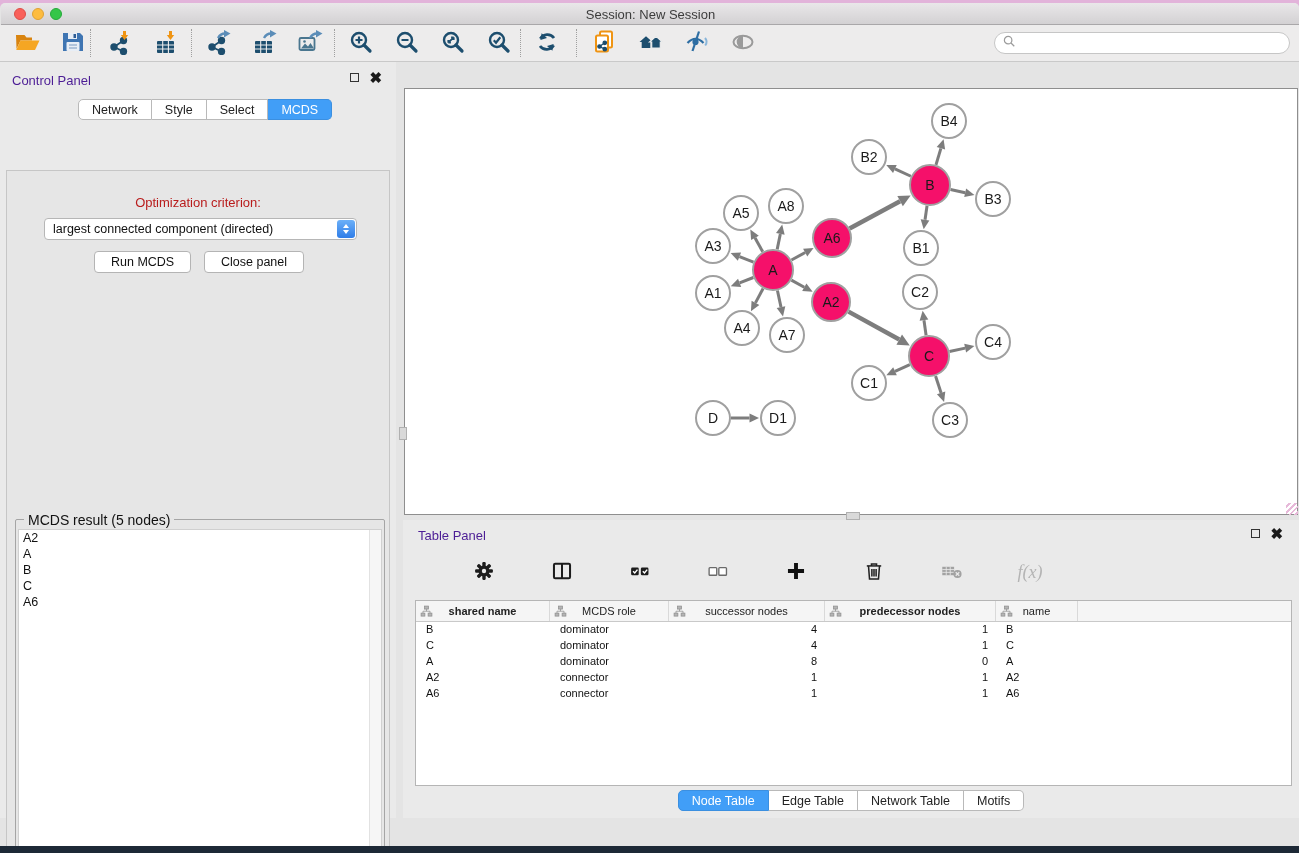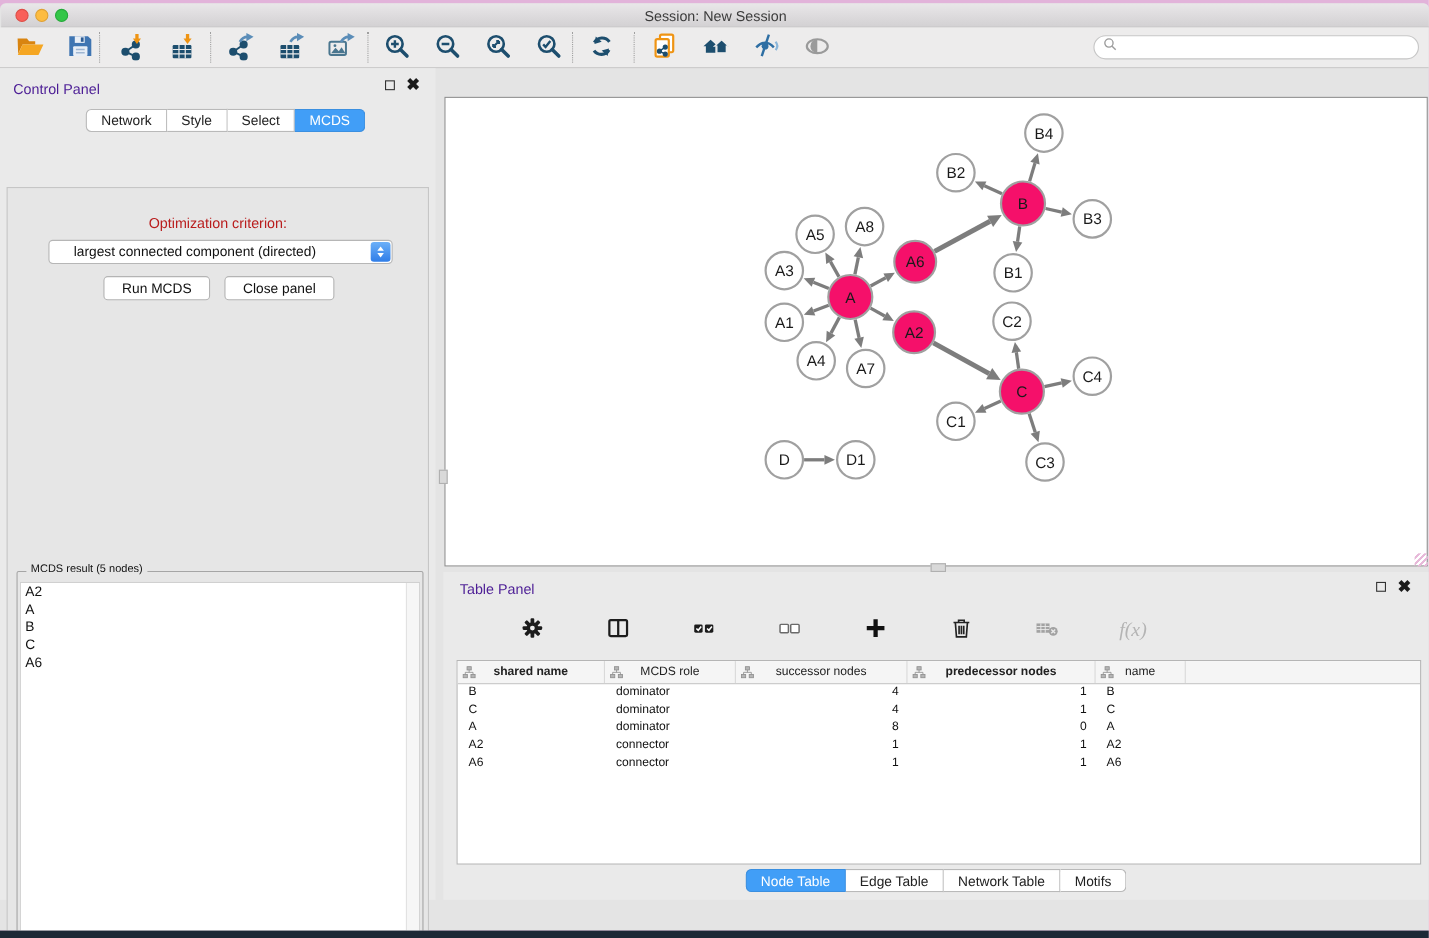--- a/index.html
+++ b/index.html
@@ -38,35 +38,35 @@
   .seg-tab { height:21px; padding:0 13px; background:#fff; border:1px solid #b9b9b9; border-left:none;
              font-size:12.5px; color:#222; display:flex; align-items:center; }
   .seg-tab:first-child { border-left:1px solid #b9b9b9; border-radius:5px 0 0 5px; }
   .seg-tab:last-child { border-radius:0 5px 5px 0; }
   .seg-tab.sel { background:#419ef7; border-color:#3b8fe0; color:#fff; }
   .cp-content { position:absolute; left:6px; top:108px; width:384px; height:695px;
                 background:#e6e6e6; border:1px solid #c6c6c6; }
   .opt-label { position:absolute; width:100%; top:24px; text-align:center; font-size:13px; color:#b91c1c; }
   .dropdown { position:absolute; left:37px; top:47px; width:313px; height:22px; background:#fff;
               border:1px solid #b6b6b6; border-radius:4px; font-size:12.5px; color:#111;
-              display:flex; align-items:center; padding-left:22px; }
+              display:flex; align-items:center; padding-left:8px; }
   .stepper { position:absolute; right:1px; top:1px; width:18px; height:18px; border-radius:3px;
              background:linear-gradient(#6cb0f8,#2f7de8); display:flex; flex-direction:column;
              align-items:center; justify-content:center; gap:2px; }
   .tri-up { width:0; height:0; border-left:3.5px solid transparent; border-right:3.5px solid transparent;
             border-bottom:4px solid #fff; }
   .tri-dn { width:0; height:0; border-left:3.5px solid transparent; border-right:3.5px solid transparent;
             border-top:4px solid #fff; }
   .cp-btn { position:absolute; top:80px; height:22px; background:#fff; border:1px solid #b4b4b4;
             border-radius:4px; font-size:12.5px; color:#111; padding:0 16px;
             font-family:"Liberation Sans",sans-serif; }
   .groupbox { position:absolute; left:8px; top:348px; width:370px; height:341px;
               border:1px solid #a5a5a5; border-radius:2px; }
   .groupbox-legend { position:absolute; left:8px; top:-8px; background:#e6e6e6; padding:0 4px;
-                     font-size:10px; color:#111; }
+                     font-size:14px; color:#111; }
   .result-list { position:absolute; left:2px; top:9px; right:2px; bottom:2px; background:#fff;
                  border:1px solid #d0d0d0; font-size:12.5px; color:#111; overflow:hidden; }
   .result-item { padding:0 0 0 4px; line-height:16px; }
   .scroll-track { position:absolute; right:0; top:0; bottom:0; width:12px; background:#f6f6f6;
                   border-left:1px solid #e2e2e2; }
 
   
   .net-frame { position:absolute; left:403px; top:59px; width:896px; height:454px; }
   .net-titlebar { position:absolute; left:0; top:0; width:100%; height:26px;
                   background:linear-gradient(#ebe9eb,#d5d3d5); border:1px solid #a9a9a9;

